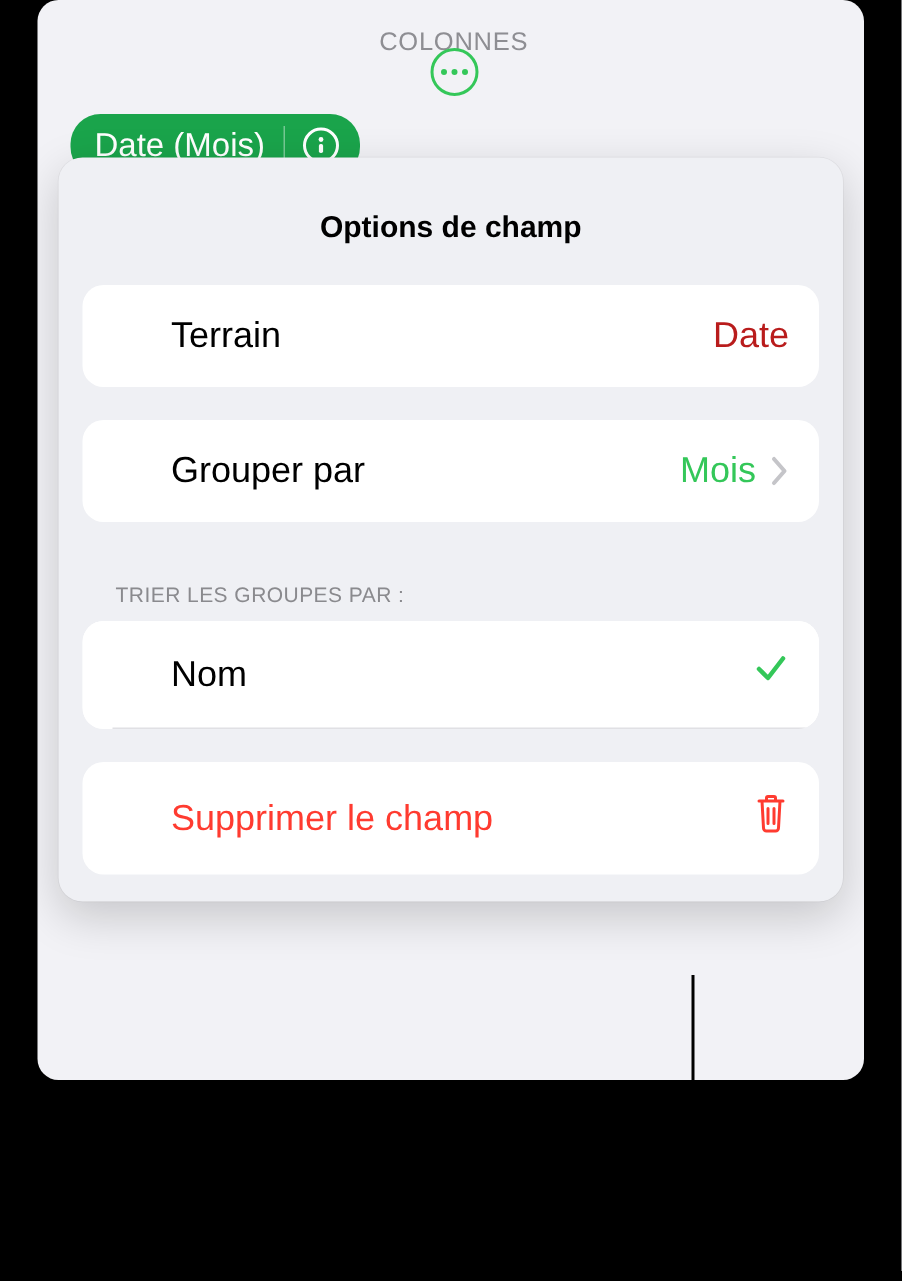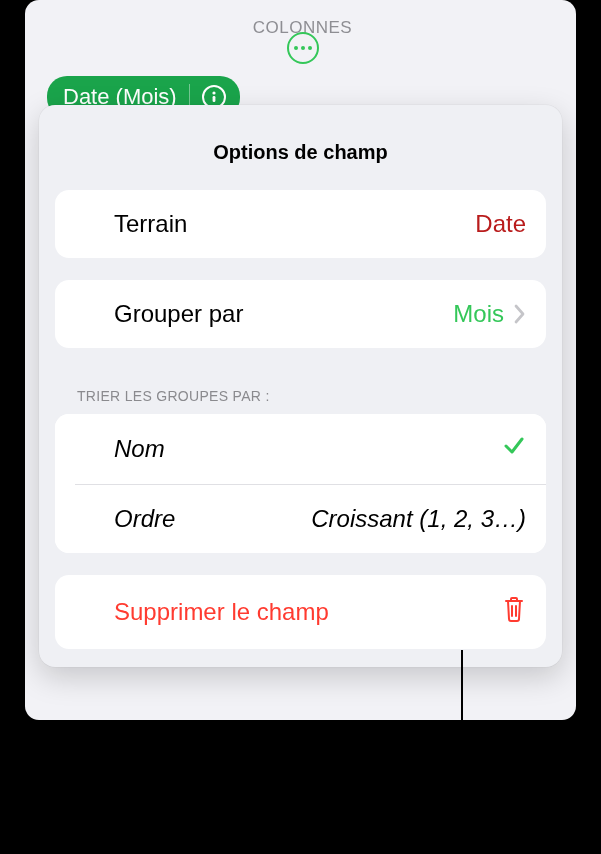--- a/index.html
+++ b/index.html
@@ -116,21 +116,21 @@
     .cell {
       background: #fff;
       border-radius: 14px;
       padding: 20px 20px;
       display: flex;
       align-items: center;
       justify-content: space-between;
       font-size: 24px;
     }
     .cell-group { border-radius: 14px; overflow: hidden; background: #fff; }
-    .cell-group .cell { border-radius: 0; font-style: italic; }
+    .cell-group .cell { border-radius: 0; }
     .cell-group .sep { height: 1px; background: #e0e0e4; margin-left: 20px; }
     .cell-label { color: #000; font-weight: 400; margin-left: 39px; }
     .cell-value-muted { color: #b91c1c; }
     .cell-value-green { color: #34c759; font-weight: 400; }
     .cell-value-dark { color: #000; }
     .spacer { height: 22px; }
     .section-label {
       font-size: 14px;
       letter-spacing: 0.3px;
       color: #8a8a8e;
@@ -211,24 +211,20 @@
     <div class="cell-group">
       <div class="cell">
         <span class="cell-label">Nom</span>
         <span class="check">
           <svg width="24" height="24" viewBox="0 0 24 24">
               <path d="M4 12 L10 18 L20 5" stroke="#34c759" stroke-width="3" fill="none" stroke-linecap="round" stroke-linejoin="round"></path>
             </svg>
         </span>
       </div>
       <div class="sep"></div>
-      <div class="cell">
-        <span class="cell-label">Ordre</span>
-        <span class="cell-value-dark">Croissant (1, 2, 3…)</span>
-      </div>
     </div>
 
     <div class="spacer"></div>
 
     <div class="cell delete-cell">
       <span class="cell-label">Supprimer le champ</span>
       <span class="trash">
         <svg width="24" height="28" viewBox="0 0 24 28">
           <path d="M4 6 H20 M9 6 V4 a1 1 0 0 1 1 -1 h4 a1 1 0 0 1 1 1 V6" stroke="#ff3b30" stroke-width="2" fill="none" stroke-linecap="round"></path>
           <path d="M6 6 L7 24 a2 2 0 0 0 2 2 h6 a2 2 0 0 0 2 -2 L18 6" stroke="#ff3b30" stroke-width="2" fill="none"></path>

